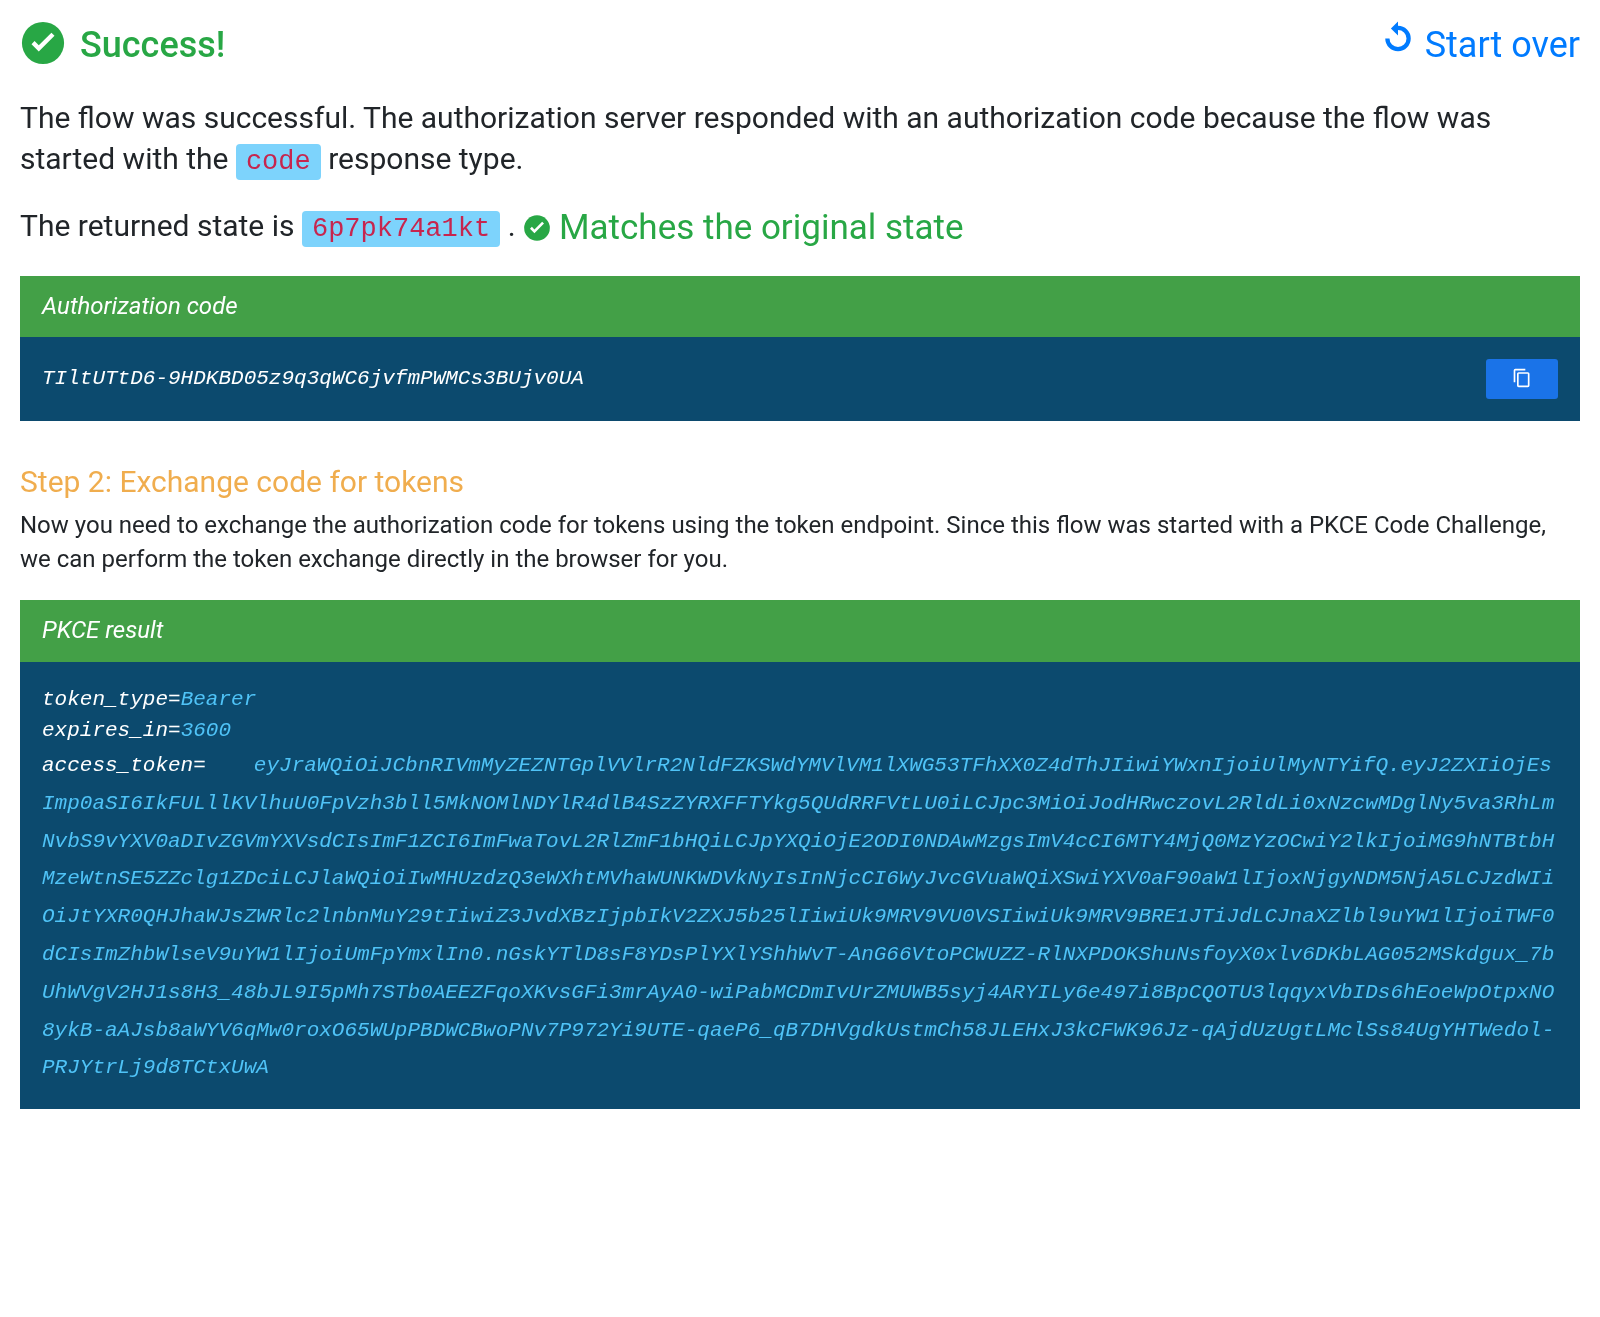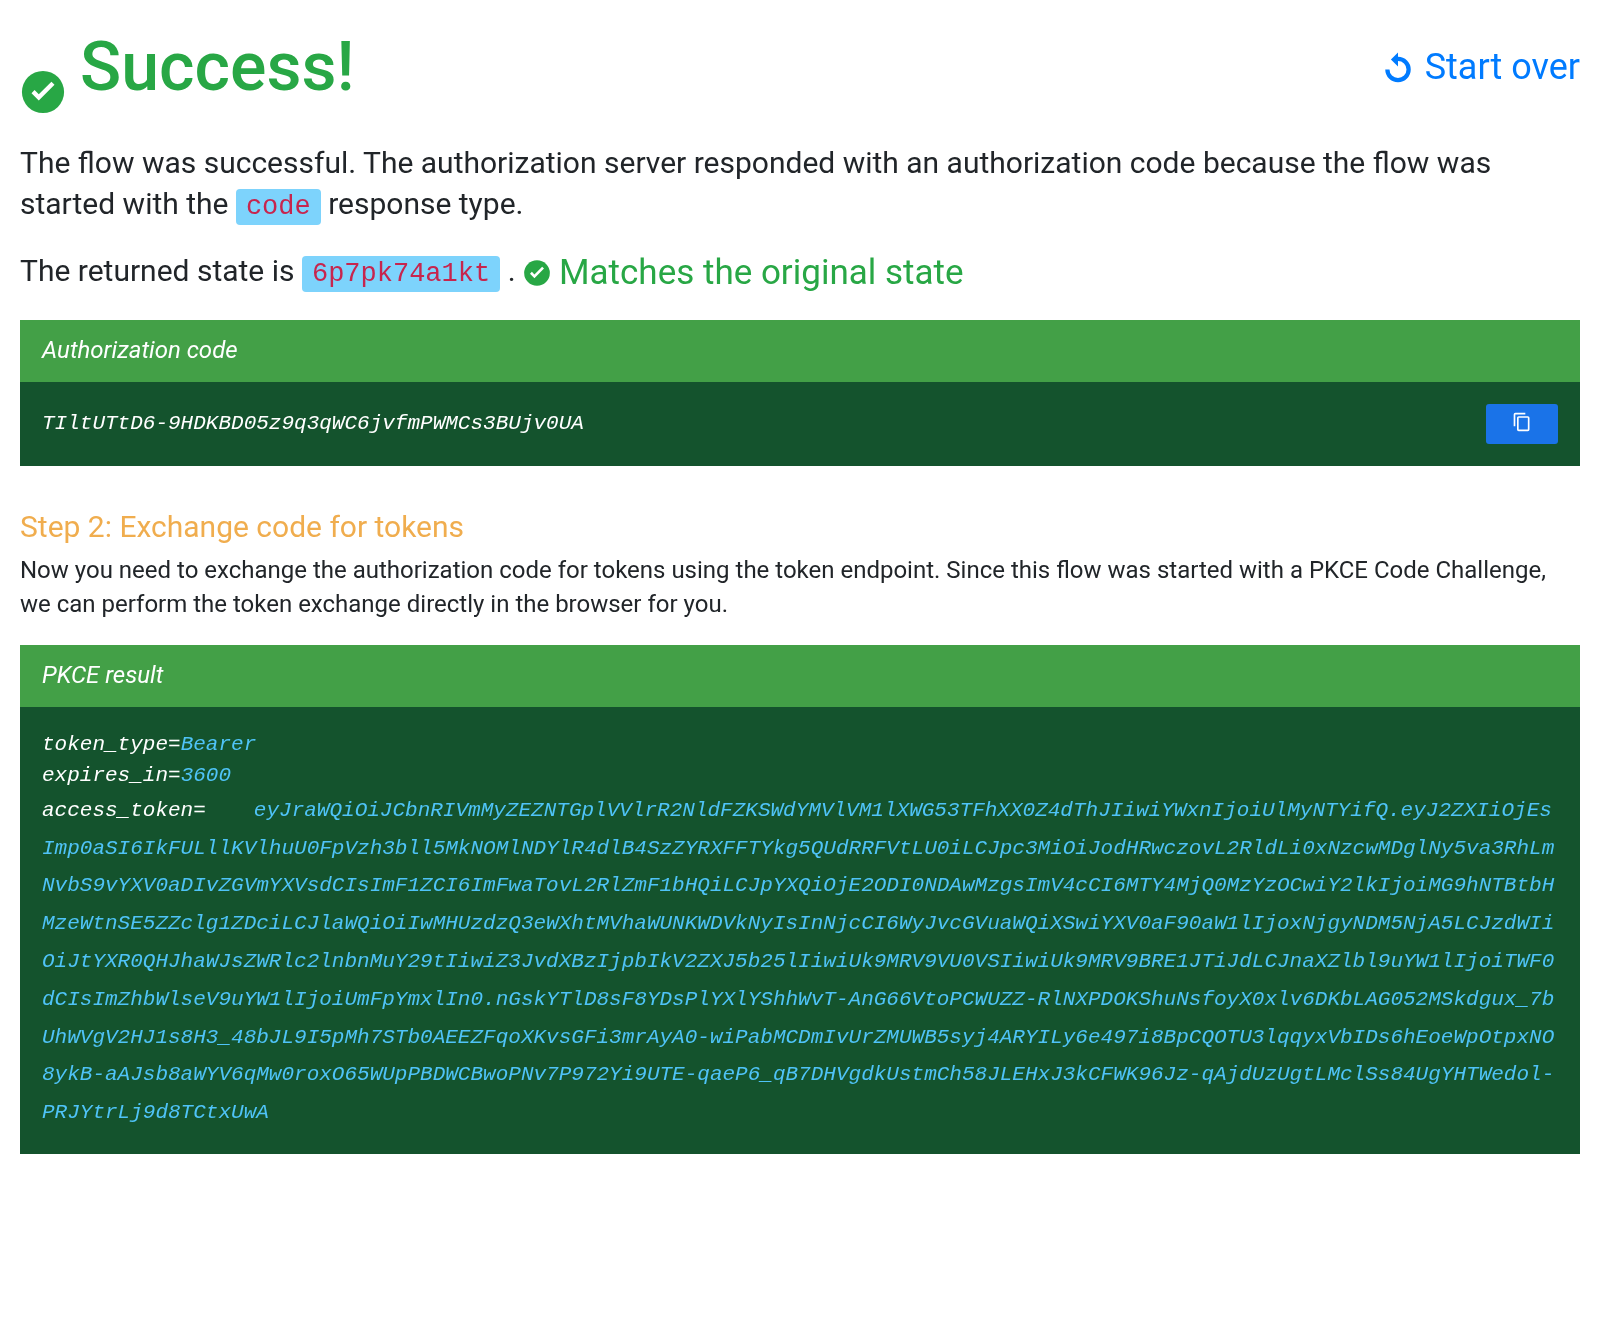--- a/index.html
+++ b/index.html
@@ -13,30 +13,29 @@
   }
   .container { max-width: 1560px; margin: 0 auto; }
   .header-row {
     display: flex;
     justify-content: space-between;
     align-items: center;
     margin-bottom: 28px;
   }
   .success-title {
     display: flex;
-    align-items: flex-end;
+    align-items: flex-start;
     gap: 14px;
     color: #28a745;
-    font-size: 68px;
+    font-size: 36px;
     font-weight: 500;
   }
   .success-title .icon-wrap { width: 46px; height: 46px; display:flex; align-items:center; justify-content:center; }
   .start-over {
     display: flex;
-    align-items: center;
     gap: 10px;
     color: #007bff;
     font-size: 36px;
     font-weight: 400;
     text-decoration: none;
     cursor: pointer;
   }
   .start-over .icon-wrap { width: 34px; height: 34px; display:flex; align-items:center; justify-content:center; }
   .body-text {
     font-size: 30px;
@@ -63,21 +62,21 @@
   .inline-check .icon-wrap { width: 28px; height: 28px; display:inline-flex; align-items:center; justify-content:center; }
   .panel { margin-bottom: 40px; border-radius: 0; overflow: hidden; font-style: italic; }
   .panel-header {
     background: #43a047;
     color: #fff;
     padding: 14px 22px;
     font-size: 24px;
     font-weight: 400;
   }
   .panel-body {
-    background: #14532d;
+    background: #0c4a6e;
     color: #fff;
     padding: 22px;
     font-family: SFMono-Regular, Menlo, Monaco, Consolas, "Liberation Mono", monospace;
     font-size: 21px;
     position: relative;
     word-break: break-all;
     line-height: 1.5;
   }
   .auth-code-row {
     display: flex;

